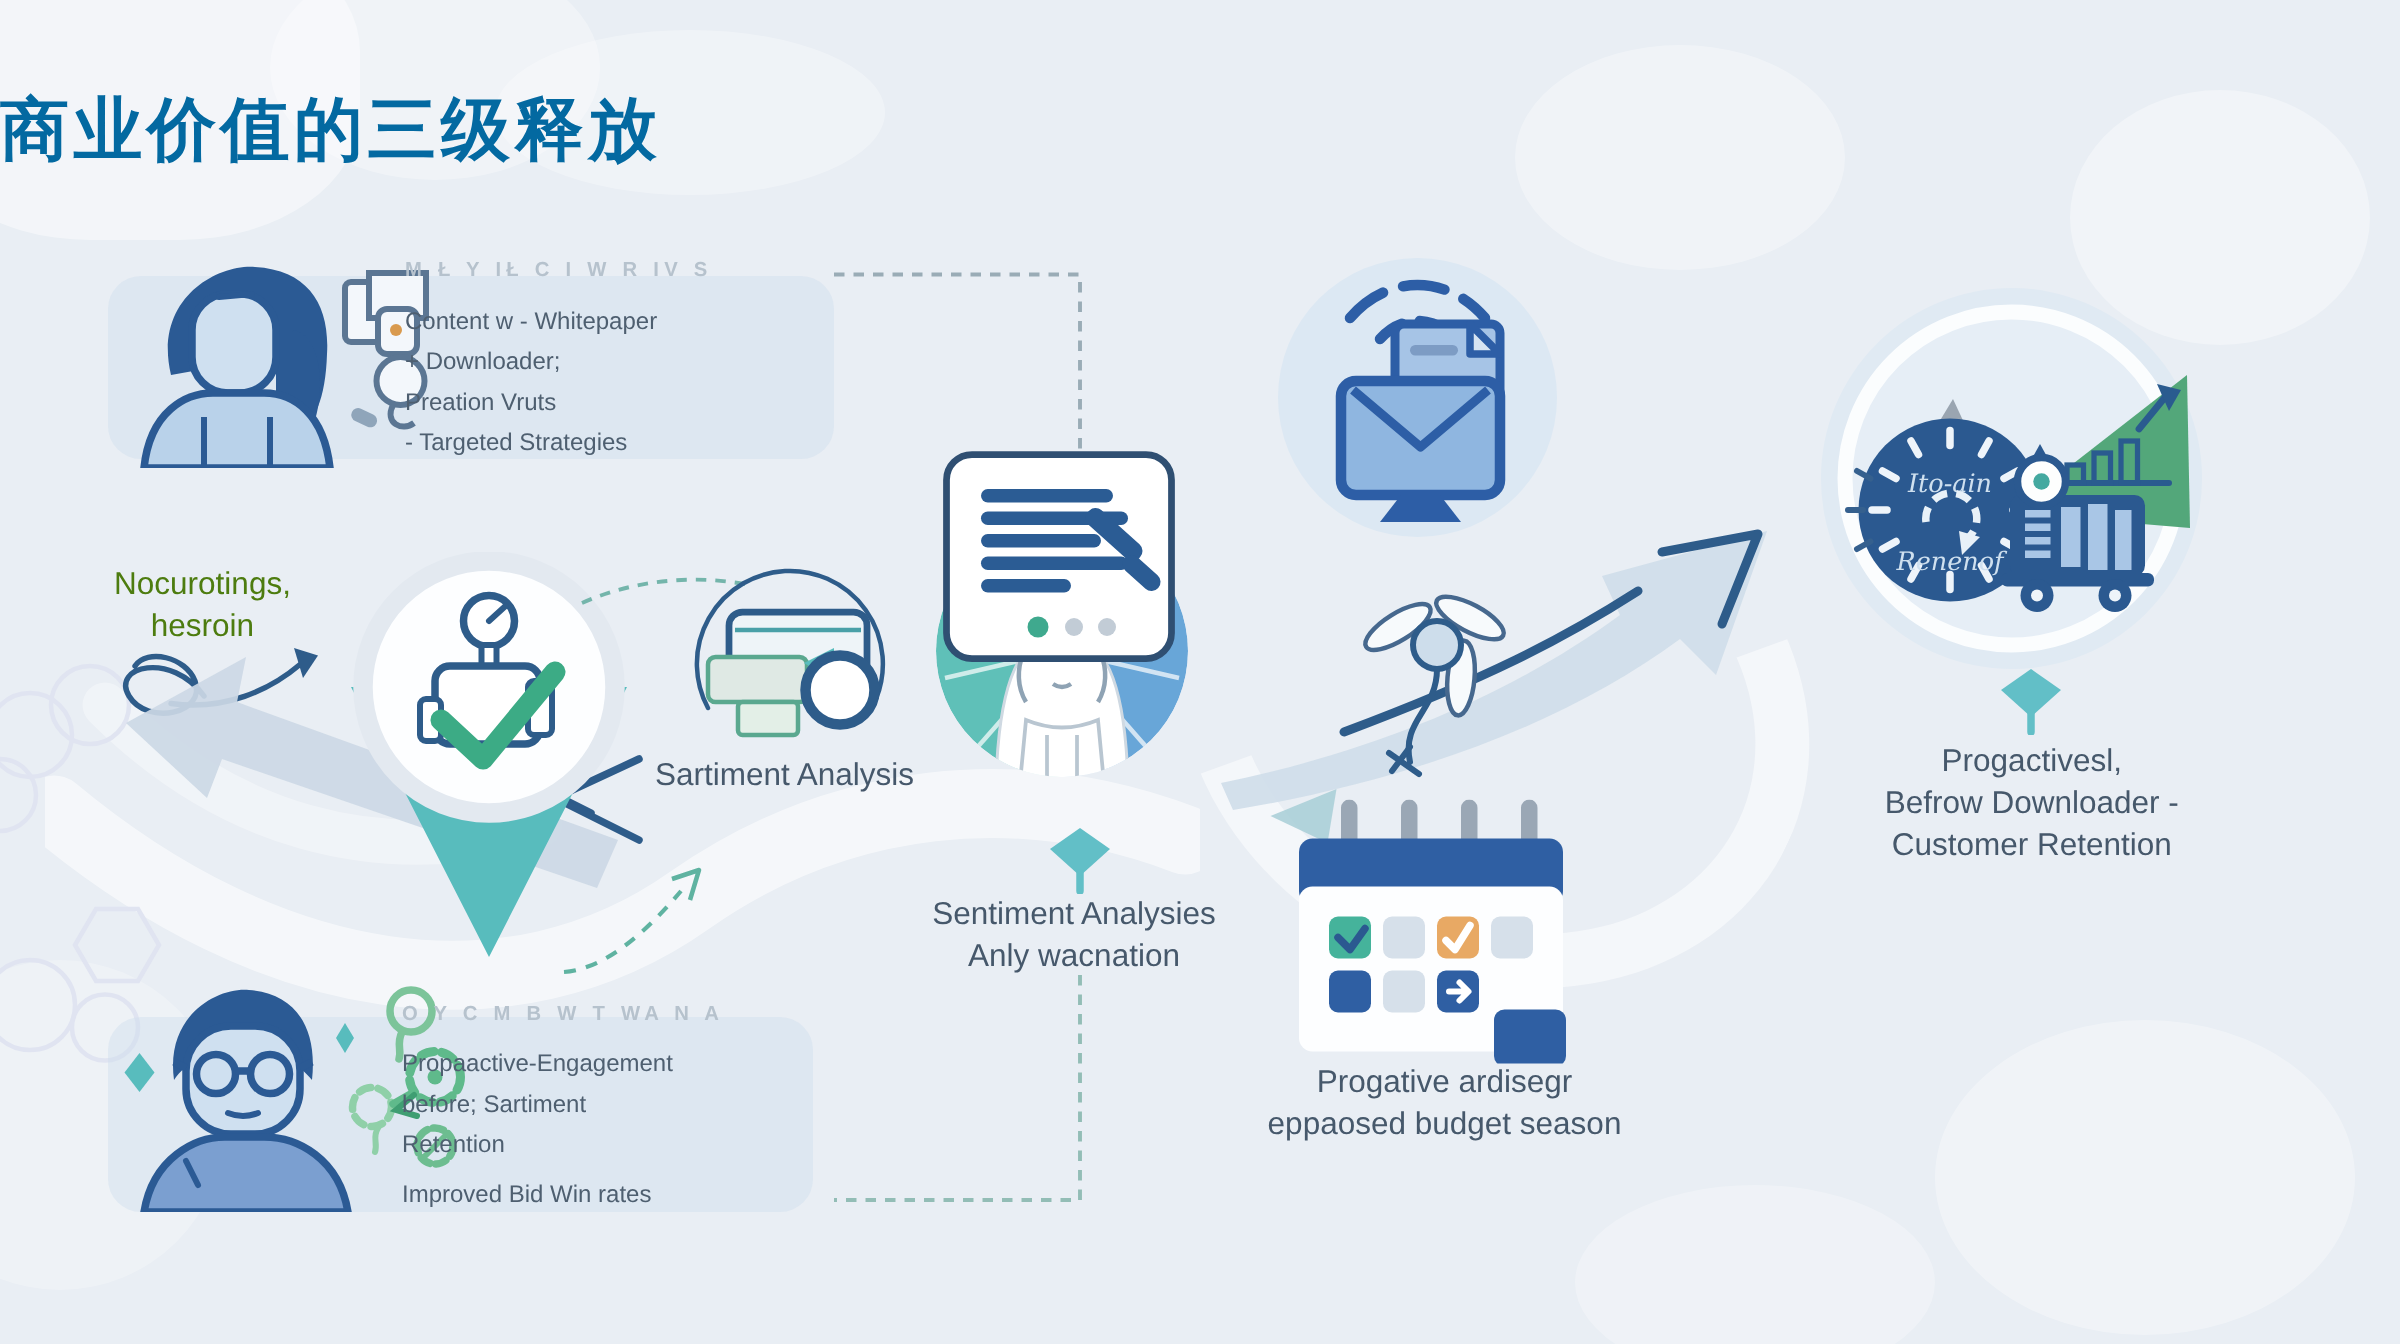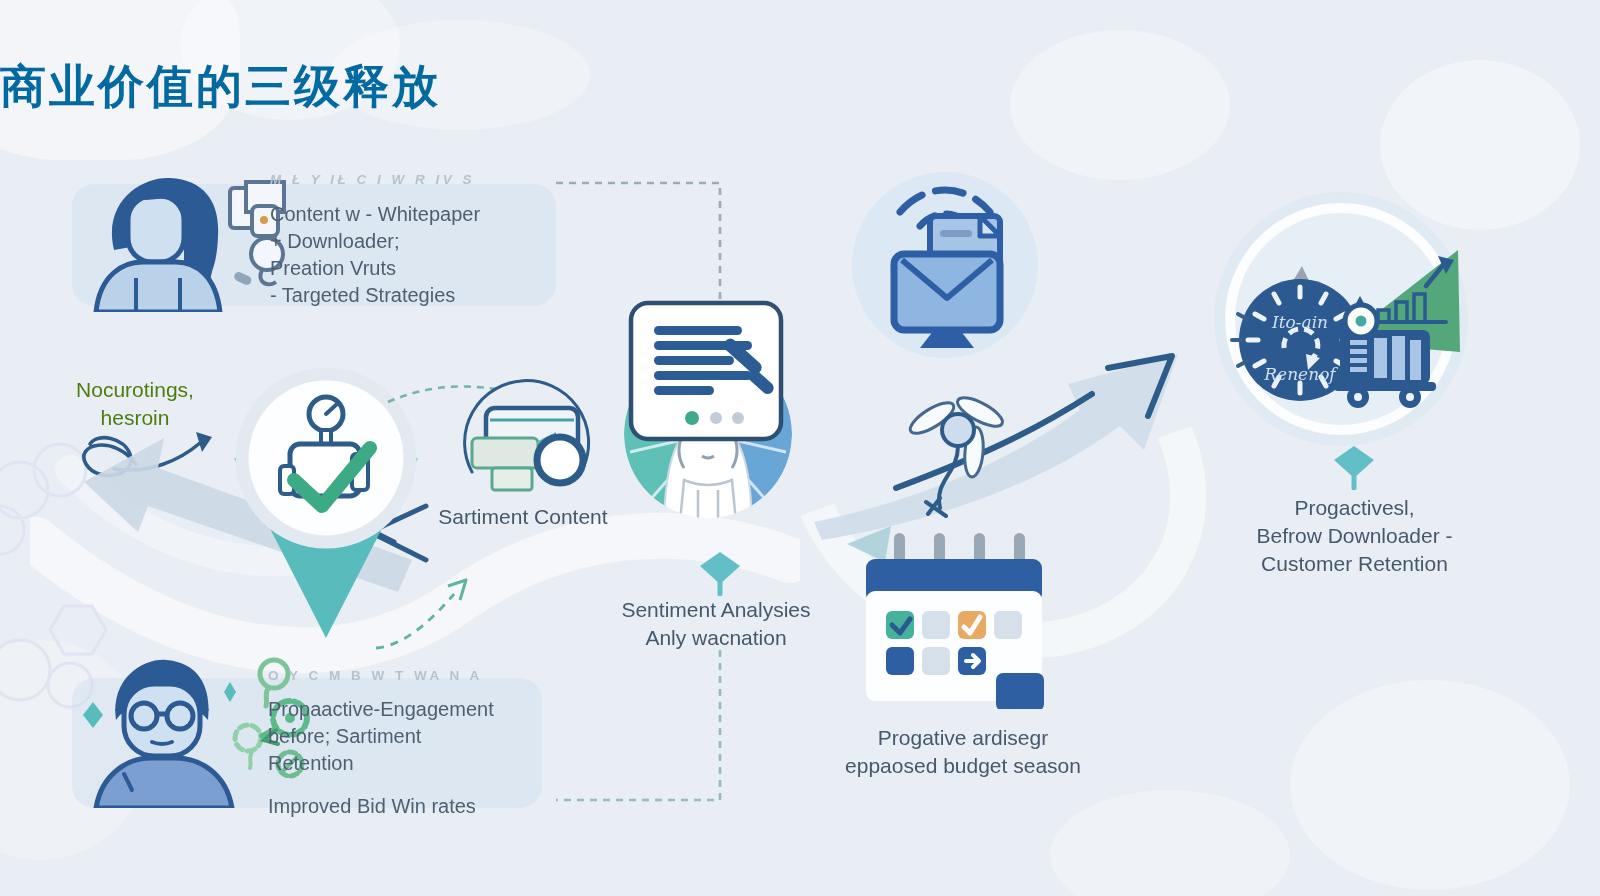--- a/index.html
+++ b/index.html
@@ -6,21 +6,21 @@
   body{font-family:"Liberation Sans","DejaVu Sans",sans-serif;background:#dfe6ee;}
   #canvas{position:relative;width:1600px;height:896px;overflow:hidden;
     background:#e9eef4;}
   .abs{position:absolute;}
   .blob{position:absolute;background:rgba(255,255,255,.55);border-radius:50%;}
   .panel{position:absolute;background:rgba(206,222,238,.45);border-radius:22px;}
   #title{position:absolute;left:0;right:0;top:56px;
     font-size:46px;font-weight:bold;color:#0369a1;letter-spacing:3px;}
   .faint-caption{position:absolute;font-size:13.5px;letter-spacing:3.5px;
     color:#b6c2cd;font-weight:bold;white-space:nowrap;}
-  .card-text{position:absolute;font-size:20px;line-height:27px;color:#4e5f70;}
+  .card-text{position:absolute;font-size:16px;line-height:27px;color:#4e5f70;}
   .label{position:absolute;color:#46586b;font-size:21px;line-height:28px;text-align:center;}
   .label.dark{color:#4d7c0f;}
   svg{display:block;}
   .diamond-wrap{position:absolute;}
 </style>
 </head>
 <body>
 
 <div id="canvas">
 
@@ -75,21 +75,21 @@
         <path d="M24,4 L62,4 L62,34 L52,34 L56,44 L44,34 L24,34 Z"></path>
         <rect x="30" y="28" width="26" height="30" rx="6"></rect>
       </g>
       <circle cx="42" cy="42" r="4" fill="#d99a4e"></circle>
       <circle cx="45" cy="76" r="16" fill="#f3f7fb" stroke="#5b7693" stroke-width="4"></circle>
       <path d="M40,92 C34,104 46,110 54,104" stroke="#5b7693" stroke-width="4" fill="none"></path>
       <rect x="12" y="96" width="18" height="9" rx="4.5" fill="#8fa5ba" transform="rotate(25 21 100)"></rect>
     </svg>
   </div>
 
-  <div class="faint-caption" style="left:270px;top:172px;font-style:italic;">M Ł Y IŁ C I W R IV S</div>
+  <div class="faint-caption" style="left:270px;top:172px;">M Ł Y IŁ C I W R IV S</div>
   <div class="card-text" style="left:270px;top:201px;width:275px;">
     <div>Content w - Whitepaper</div>
     <div>+ Downloader;</div>
     <div>Preation Vruts</div>
     <div>- Targeted Strategies</div>
   </div>
 
   <div class="abs" style="left:552px;top:176px;">
     <svg width="176" height="132" viewBox="0 0 176 132">
       <path d="M4,7 L168,7 L168,130" stroke="#9aacb6" stroke-width="2.6" stroke-dasharray="7 6" fill="none"></path>
@@ -149,21 +149,21 @@
     <svg width="156" height="126" viewBox="0 0 156 126">
       <path d="M20,96 A62,62 0 1 1 132,90" stroke="#2e5c8a" stroke-width="3" fill="none" stroke-linecap="round"></path>
       <rect x="34" y="32" width="92" height="48" rx="9" fill="#eef4f8" stroke="#2e5c8a" stroke-width="4.5"></rect>
       <path d="M38,44 L122,44" stroke="#49a0a8" stroke-width="3"></path>
       <rect x="20" y="62" width="66" height="30" rx="5" fill="#dfe9e4" stroke="#5aa88f" stroke-width="3"></rect>
       <rect x="40" y="92" width="40" height="22" rx="3" fill="#e3efe7" stroke="#5aa88f" stroke-width="3"></rect>
       <path d="M84,66 L104,56 L104,78 Z" fill="#58bcbd"></path>
       <circle cx="108" cy="84" r="23" fill="#ffffff" stroke="#2e5c8a" stroke-width="7"></circle>
     </svg>
   </div>
-  <div class="label" style="left:418px;top:503px;width:210px;">Sartiment Content</div>
+  <div class="label" style="left:418px;top:503px;width:210px;">Sartiment Analysis</div>
 
   <div class="abs" style="left:620px;top:372px;">
     <svg width="176" height="150" viewBox="0 0 176 150">
       <defs>
           <clipPath id="cc">
             <circle cx="88" cy="62" r="84"></circle>
           </clipPath>
         </defs>
       <g clip-path="url(#cc)">
         <path d="M88,-22 A84,84 0 0 0 88,146 Z" fill="#5fc0b8"></path>
@@ -259,21 +259,21 @@
     <svg width="26" height="30" viewBox="0 0 26 30">
         <path d="M13,2 l10,13 -10,13 -10,-13 z" fill="#58bcbd"></path>
       </svg>
   </div>
 
   <div class="faint-caption" style="left:268px;top:668px;">O Y C M B W T WA N A</div>
   <div class="card-text" style="left:268px;top:696px;width:280px;">
     <div>Propaactive-Engagement</div>
     <div>before; Sartiment</div>
     <div>Retention</div>
-    <div style="margin-top:16px;">Improved Bid Win rates</div>
+    <div style="margin-top:6px;">Improved Bid Win rates</div>
   </div>
 
   <div class="abs" style="left:848px;top:166px;">
     <svg width="194" height="194" viewBox="0 0 194 194">
       <circle cx="97" cy="99" r="93" fill="#dce8f3"></circle>
       <g stroke="#2d5ea6" stroke-width="7" fill="none" stroke-linecap="round">
         <path d="M52,46 C64,32 80,24 97,24 C114,24 130,32 142,46" stroke-dasharray="28 14"></path>
         <path d="M72,60 C79,52 88,48 97,48 C106,48 115,52 122,60" stroke-dasharray="18 12"></path>
         <path d="M88,70 C91,66 94,65 97,65 C100,65 103,66 106,70"></path>
       </g>
@@ -333,21 +333,21 @@
         <path d="M102,94 L108,100 L118,84" stroke="#ffffff" stroke-width="5" fill="none" stroke-linecap="round" stroke-linejoin="round"></path>
         <rect x="132" y="78" width="28" height="28" rx="6" fill="#d6e0ea"></rect>
         <rect x="24" y="114" width="28" height="28" rx="6" fill="#2f5fa3"></rect>
         <rect x="60" y="114" width="28" height="28" rx="6" fill="#d6e0ea"></rect>
         <rect x="96" y="114" width="28" height="28" rx="6" fill="#2f5fa3"></rect>
         <path d="M104,128 L116,128 M111,122 L117,128 L111,134" stroke="#ffffff" stroke-width="4" fill="none" stroke-linecap="round" stroke-linejoin="round"></path>
       </g>
       <rect x="134" y="140" width="48" height="38" rx="7" fill="#2f5fa3"></rect>
     </svg>
   </div>
-  <div class="label" style="left:810px;top:724px;width:306px;text-align:center;">
+  <div class="label" style="left:810px;top:708px;width:306px;text-align:center;">
     <div>Progative ardisegr</div>
     <div>eppaosed budget season</div>
   </div>
 
   <div class="abs" style="left:1212px;top:190px;">
     <svg width="258" height="258" viewBox="0 0 258 258">
       <circle cx="129" cy="129" r="127" fill="#e0eaf3"></circle>
       <circle cx="129" cy="129" r="111" fill="#e6eef6" stroke="#fbfdfe" stroke-width="10"></circle>
       <polygon points="38,162 90,76 130,162" fill="#9aa5b1"></polygon>
       <polygon points="128,152 246,60 248,162" fill="#53a77a"></polygon>

